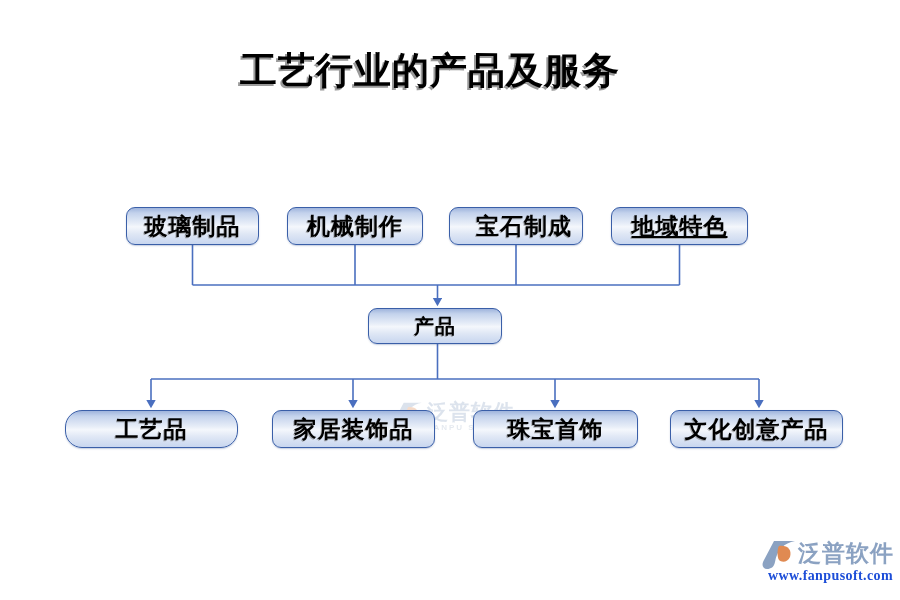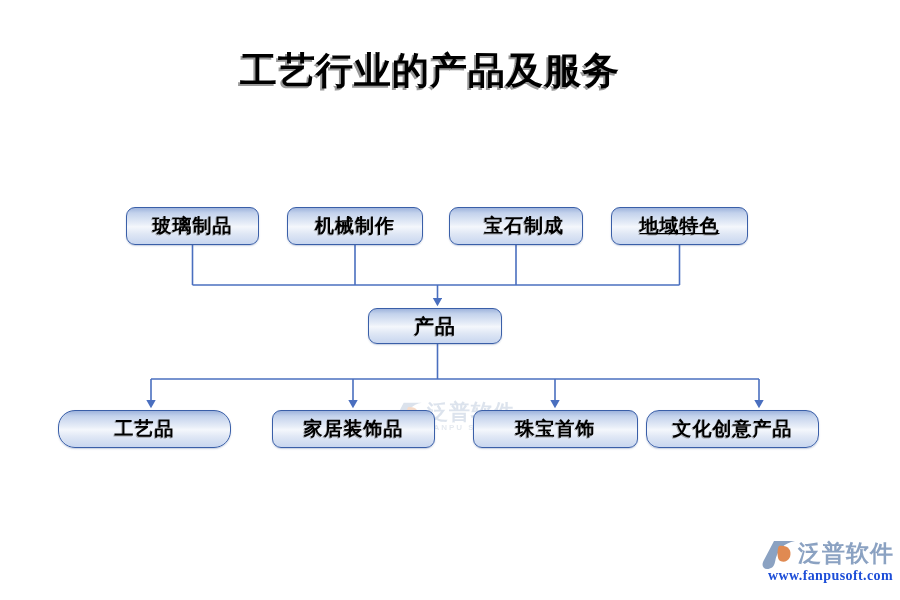--- a/index.html
+++ b/index.html
@@ -59,44 +59,44 @@
         #f4f7fc 52%,
         #dfe7f5 72%,
         #c8d6ef 100%);
     box-shadow: 0 1px 1.5px rgba(60, 90, 150, 0.30);
     display: flex;
     align-items: center;
     justify-content: center;
     color: #000000;
     font-family: "Liberation Serif", "DejaVu Serif", serif;
     font-weight: bold;
-    font-size: 19px;
+    font-size: 23px;
     letter-spacing: 1px;
     white-space: nowrap;
     text-shadow: -1px 1px 0 rgba(120,120,120,0.55);
   }
 
   .row-top    { top: 207px; height: 38px; }
   .row-mid    { top: 308px; height: 36px; }
   .row-bottom { top: 410px; height: 38px; }
 
   
   #box-glass   { left: 126px; width: 133px; }
   #box-machine { left: 287px; width: 136px; }
   #box-gem     { left: 449px; width: 134px; padding-left: 16px; }
   #box-region  { left: 611px; width: 137px; text-decoration: underline; }
 
   
   #box-product { left: 368px; width: 134px; font-size: 20px; }
 
   
-  #box-craft    { left: 58px;  width: 173px; border-radius: 17px; }
+  #box-craft    { left: 65px;  width: 173px; border-radius: 17px; }
   #box-home     { left: 272px; width: 163px; }
   #box-jewelry  { left: 473px; width: 165px; }
-  #box-cultural { left: 646px; width: 173px; border-radius: 13px; }
+  #box-cultural { left: 670px; width: 173px; }
 
   
   #watermark-center {
     position: absolute;
     left: 393px;
     top: 398px;
     width: 150px;
     height: 44px;
     opacity: 0.30;
     pointer-events: none;

